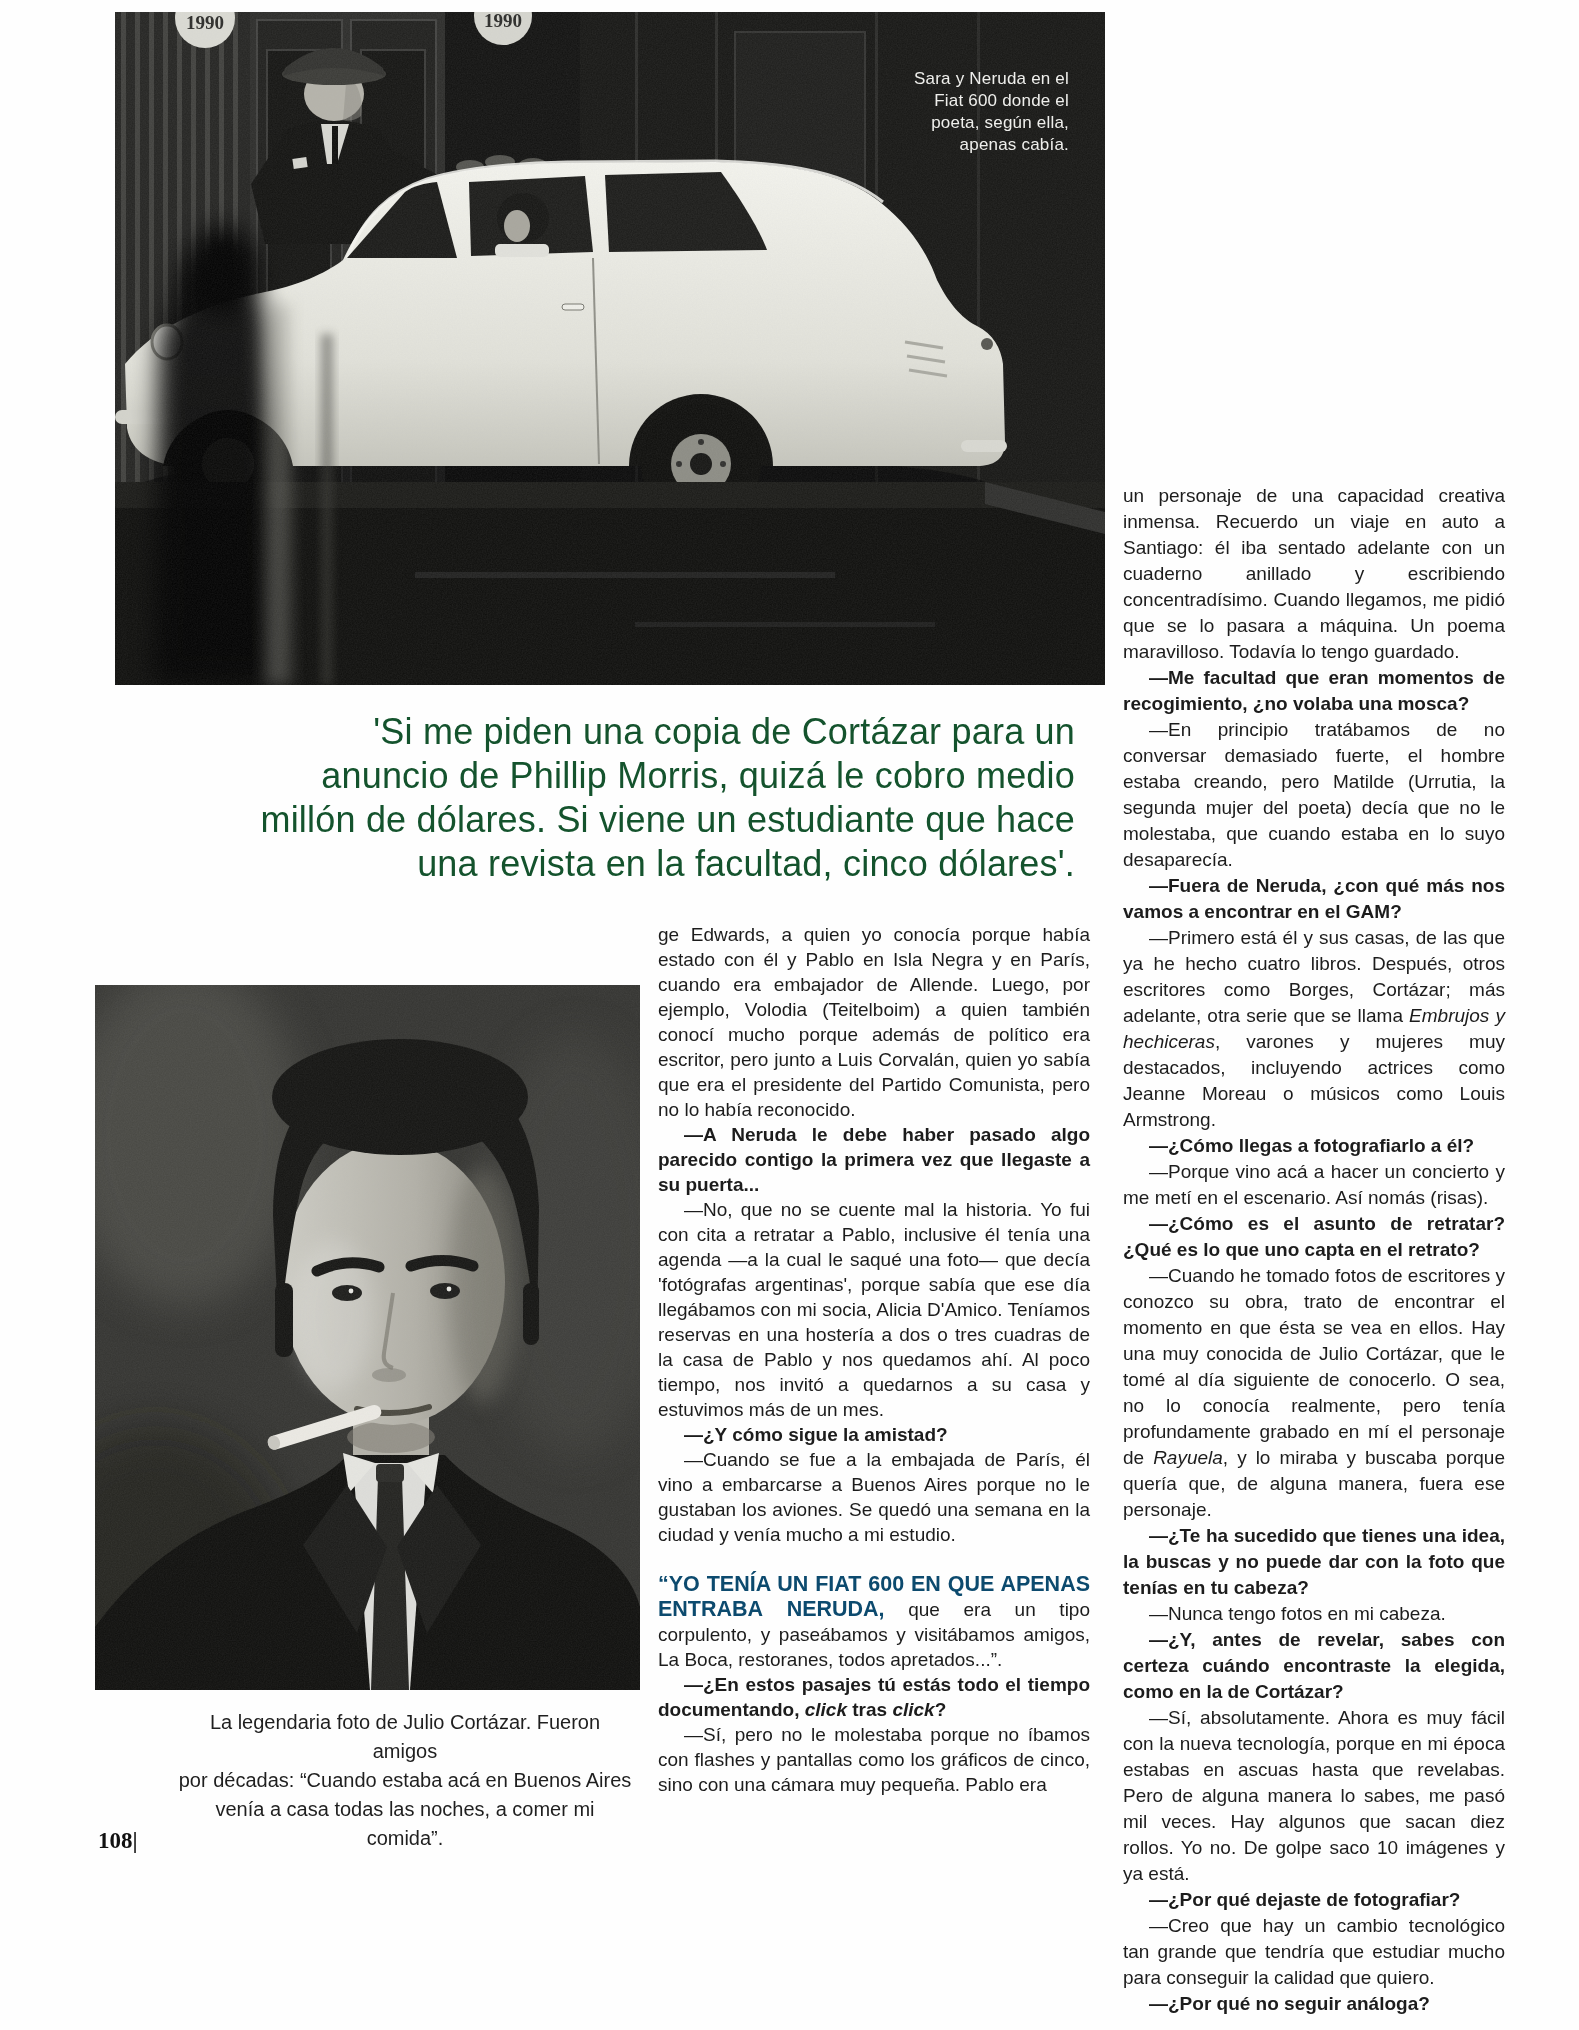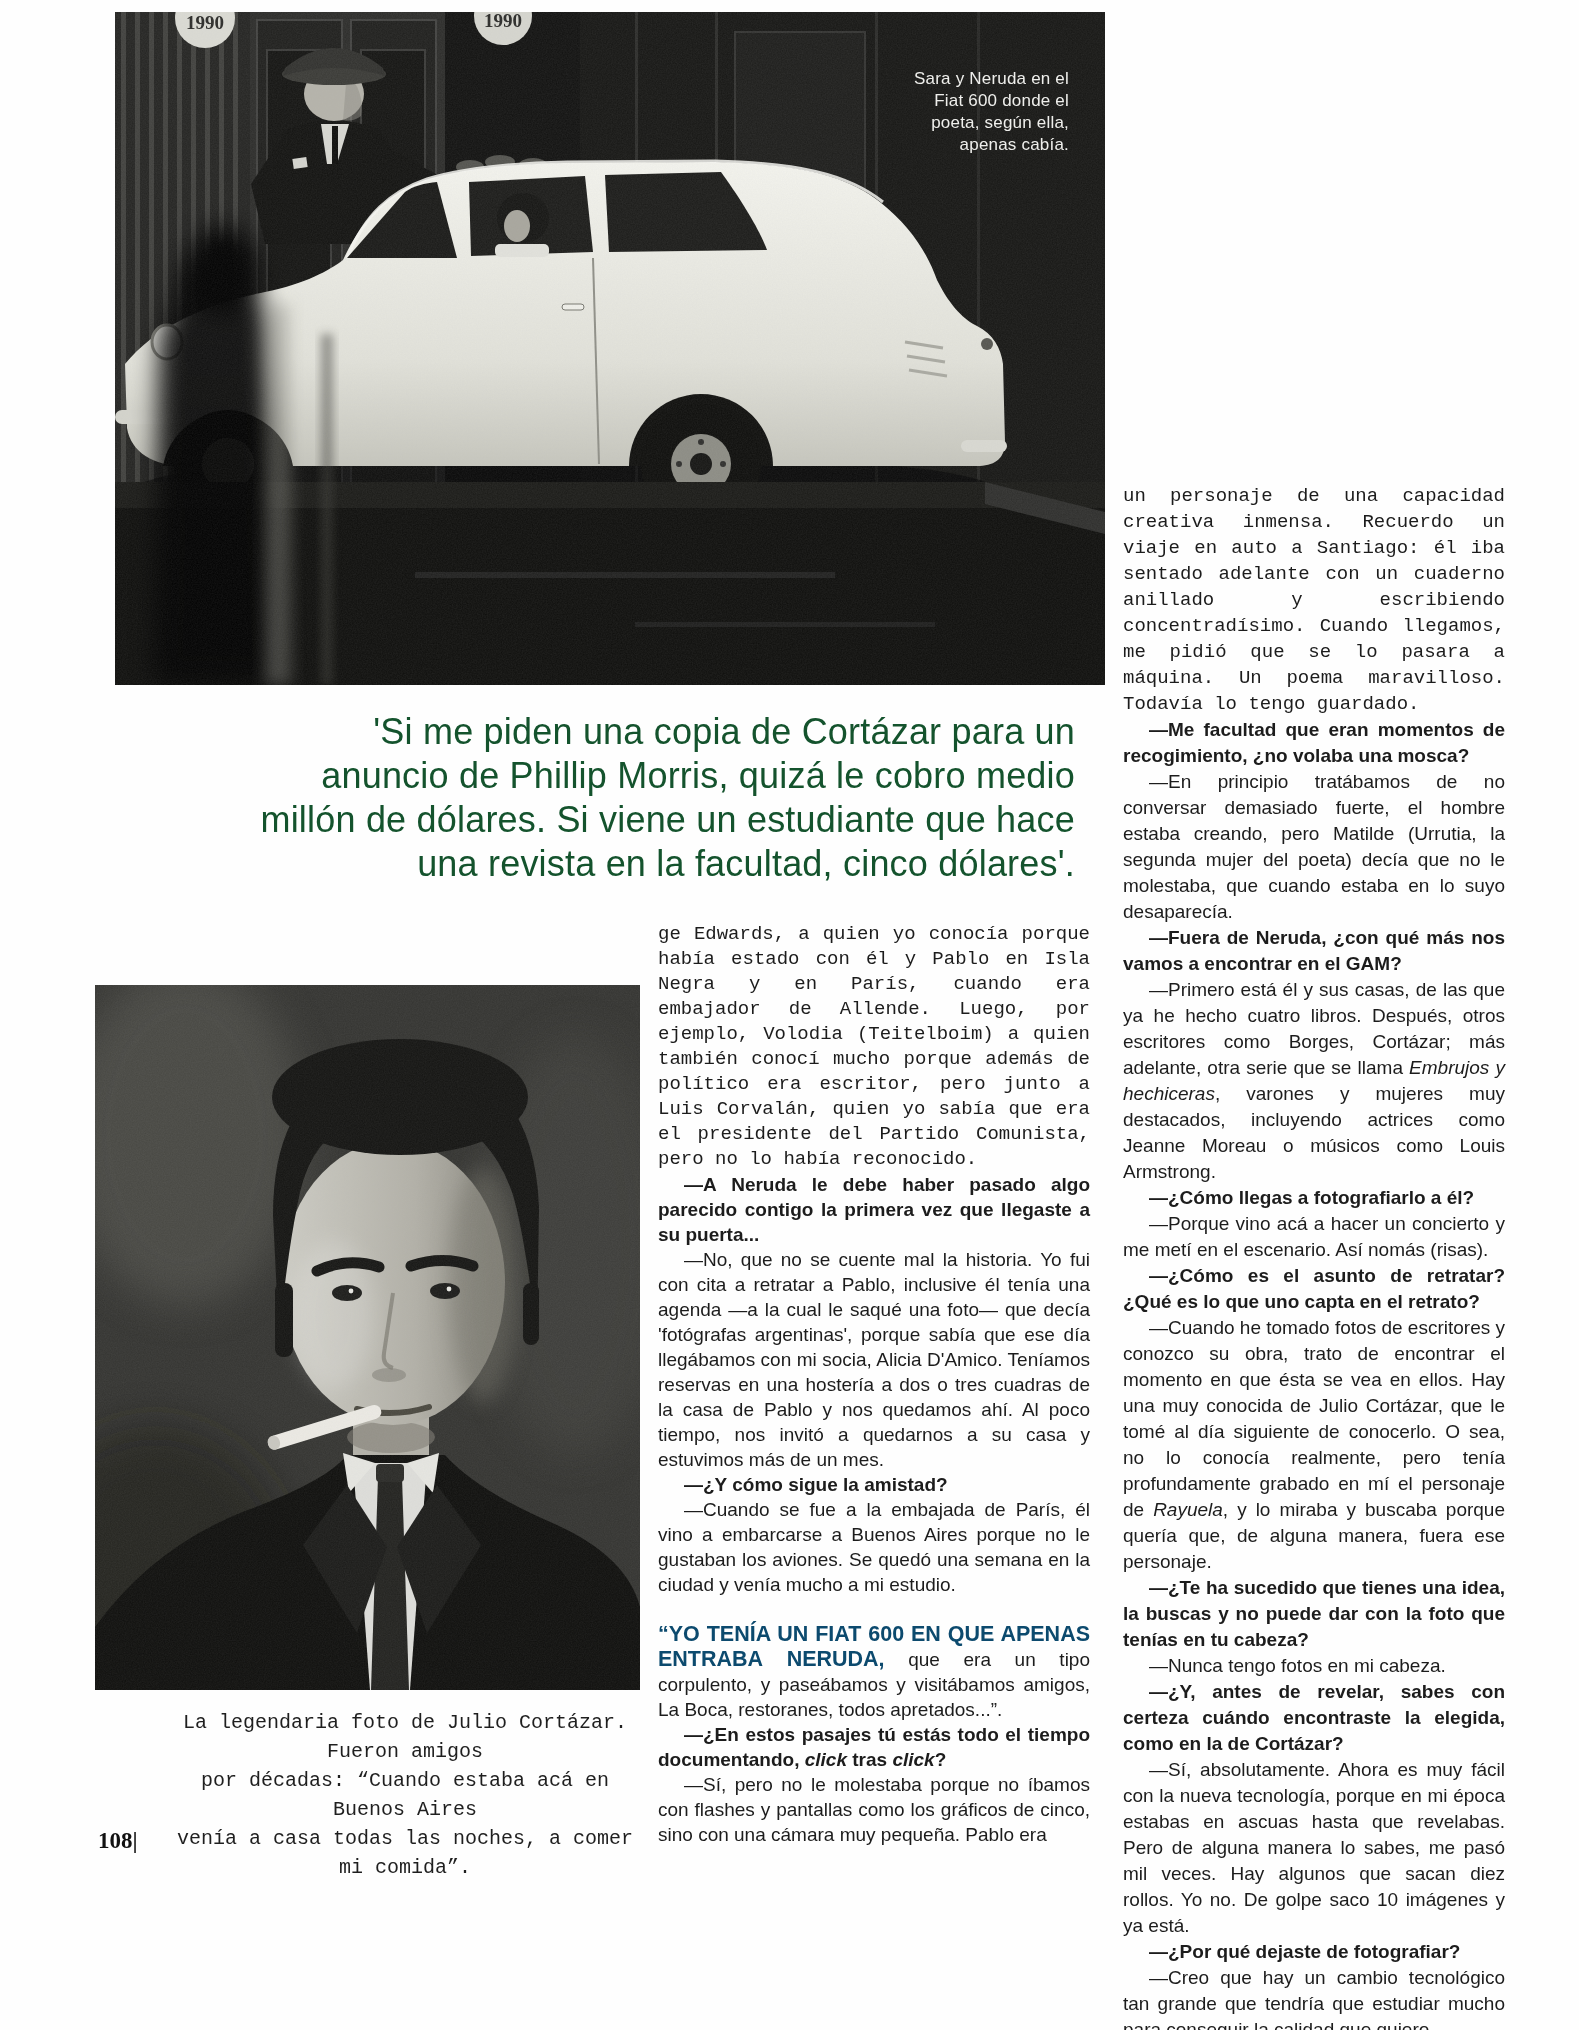--- a/index.html
+++ b/index.html
@@ -13,28 +13,28 @@
                 font-size:17px;line-height:22px;letter-spacing:.2px;}
 
   
   .pull-quote{position:absolute;left:160px;top:710px;width:915px;text-align:right;
               font-size:36px;line-height:44px;font-weight:400;letter-spacing:.2px;}
 
   
   .portrait{position:absolute;left:95px;top:985px;width:545px;height:705px;}
   .portrait svg{display:block;}
   .portrait-caption{position:absolute;left:175px;top:1708px;width:460px;text-align:center;
-                    font-size:20px;line-height:29px;color:#1f1f1f;font-family:Liberation Mono, monospace;}
+                    font-size:20px;line-height:29px;color:#1f1f1f;}
 
   
   .col{position:absolute;text-align:justify;color:#1c1c1c;}
   .col-middle{left:658px;top:922px;width:432px;font-size:19px;line-height:25px;}
   .col-right{left:1123px;top:483px;width:382px;font-size:19px;line-height:26px;}
   .par{margin:0;text-indent:26px;}
-  .par-plain{text-indent:0;font-family:Liberation Mono, monospace;}
+  .par-plain{text-indent:0;}
   .par-question{font-weight:bold;}
   .par-lead{text-indent:0;margin-top:25px;}
   .seg-lead{font-weight:bold;font-size:21.5px;}
   .seg-italic{font-style:italic;}
 
   
   .page-number{position:absolute;left:98px;top:1828px;
                font-family:"Liberation Serif",serif;font-weight:bold;font-size:23px;color:#111;}
 </style>
 </head>

